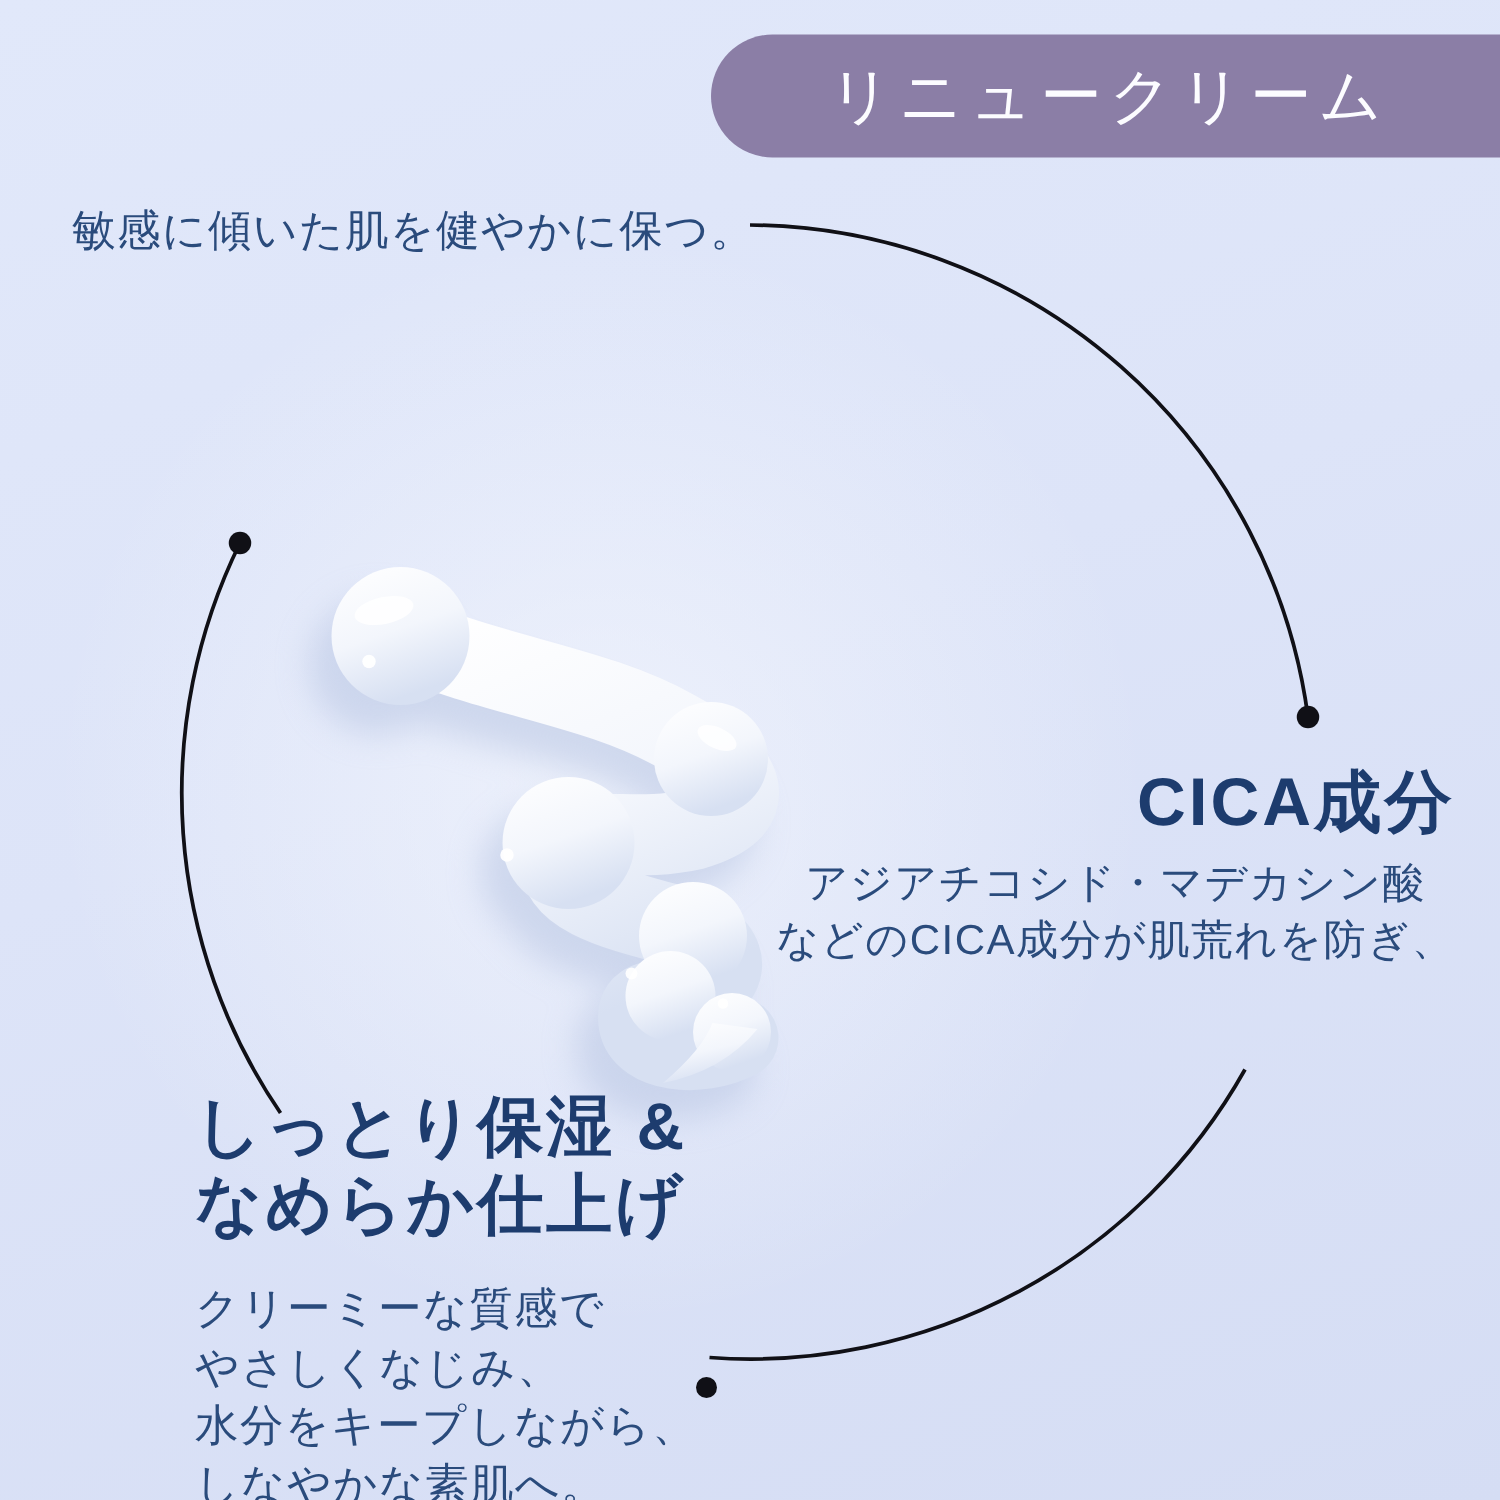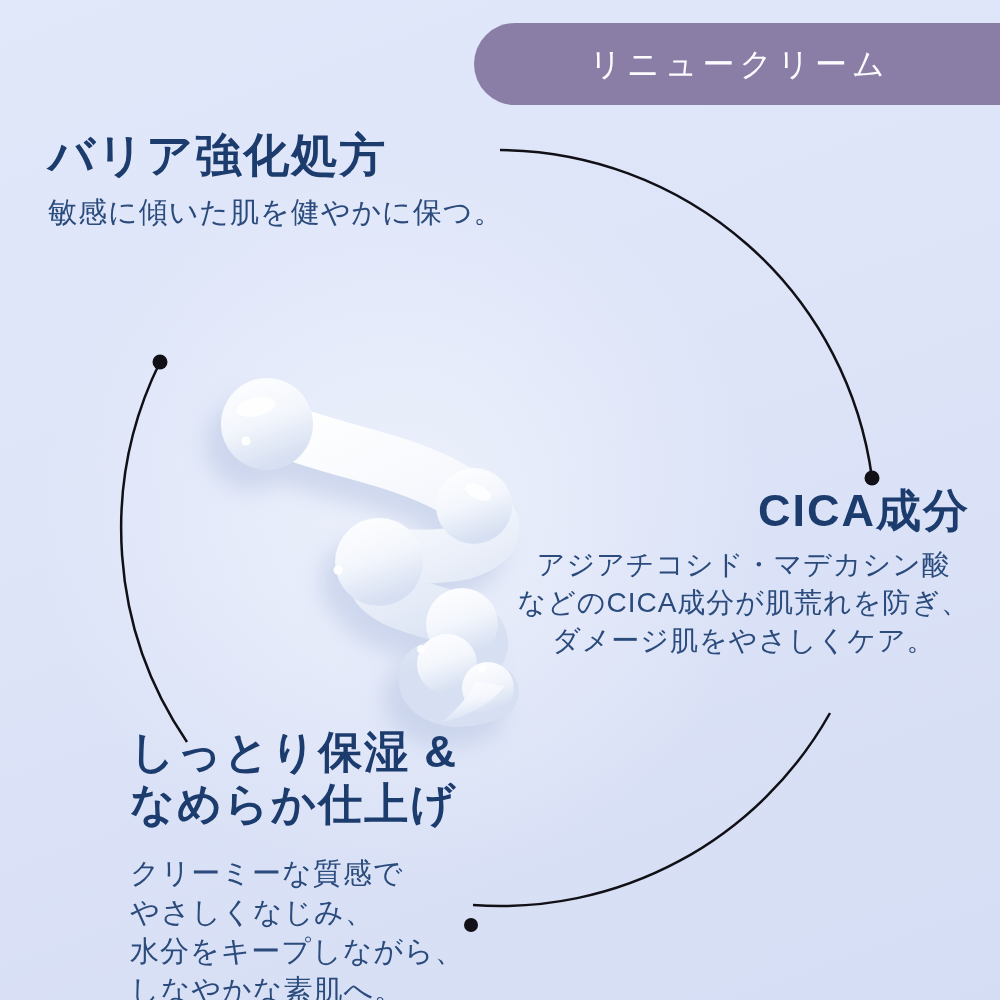--- a/index.html
+++ b/index.html
@@ -17,33 +17,33 @@
   .txt{position:absolute;z-index:2;}
 
   .banner{
     position:absolute;z-index:3;
     left:474px;top:23px;width:526px;height:82px;
     background:#8b7ea6;
     border-radius:41px 0 0 41px;
     display:flex;align-items:center;justify-content:center;
   }
   .banner .label{
-    color:#fcfcff;font-size:32px;font-weight:400;
+    color:#fcfcff;font-size:41px;font-weight:400;
     letter-spacing:5px;line-height:1;padding-left:5px;
   }
 
   .heading{color:#1d3c6e;font-weight:700;}
   .body-line{color:#2a4b7c;font-weight:400;}
 
   .sec-barrier{left:48px;top:126px;text-align:left;}
   .sec-barrier .heading{font-size:46px;line-height:58px;letter-spacing:2px;}
   .sec-barrier .body{margin-top:8px;}
   .sec-barrier .body-line{font-size:29px;line-height:40px;letter-spacing:1px;}
 
-  .sec-cica{right:30px;top:484px;text-align:right;}
+  .sec-cica{right:30px;top:508px;text-align:right;}
   .sec-cica .heading{font-size:45px;line-height:54px;letter-spacing:2px;}
   .sec-cica .body{margin-top:8px;text-align:center;}
   .sec-cica .body-line{font-size:28px;line-height:38px;letter-spacing:1px;}
 
   .sec-moisture{left:130px;top:726px;width:430px;}
   .sec-moisture .heading{font-size:44px;line-height:52px;letter-spacing:2px;}
   .sec-moisture .body{margin-top:24px;}
   .sec-moisture .body-line{font-size:29px;line-height:39px;letter-spacing:1px;}
 </style>
 </head>
@@ -106,32 +106,30 @@
       <circle cx="872" cy="478" r="7.5"></circle>
       <circle cx="471" cy="925" r="7"></circle>
     </g>
   </svg>
 
   <div class="banner">
     <span class="label">リニュークリーム</span>
   </div>
 
   <div class="txt sec-barrier">
-    <div class="heading">バリア強化処方</div>
     <div class="body">
       <div class="body-line">敏感に傾いた肌を健やかに保つ。</div>
     </div>
   </div>
 
   <div class="txt sec-cica">
     <div class="heading">CICA成分</div>
     <div class="body">
       <div class="body-line">アジアチコシド・マデカシン酸</div>
       <div class="body-line">などのCICA成分が肌荒れを防ぎ、</div>
-      <div class="body-line">ダメージ肌をやさしくケア。</div>
     </div>
   </div>
 
   <div class="txt sec-moisture">
     <div class="heading">
       <div>しっとり保湿 &amp;</div>
       <div>なめらか仕上げ</div>
     </div>
     <div class="body">
       <div class="body-line">クリーミーな質感で</div>

